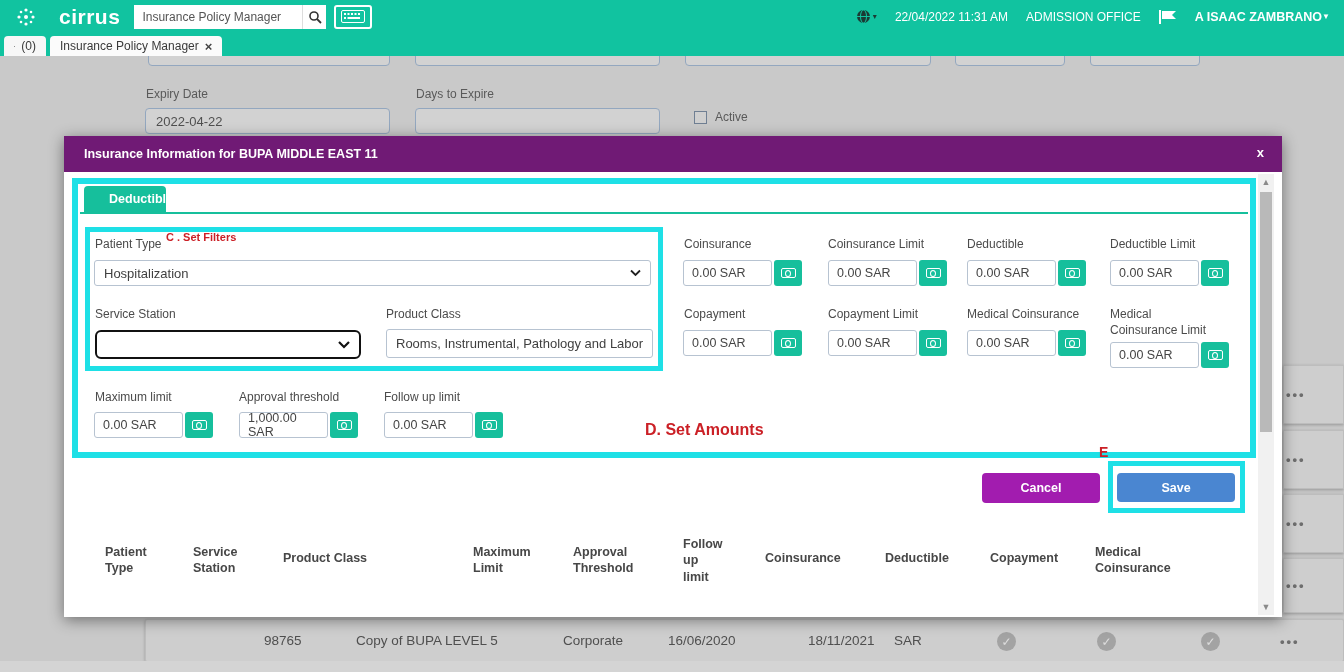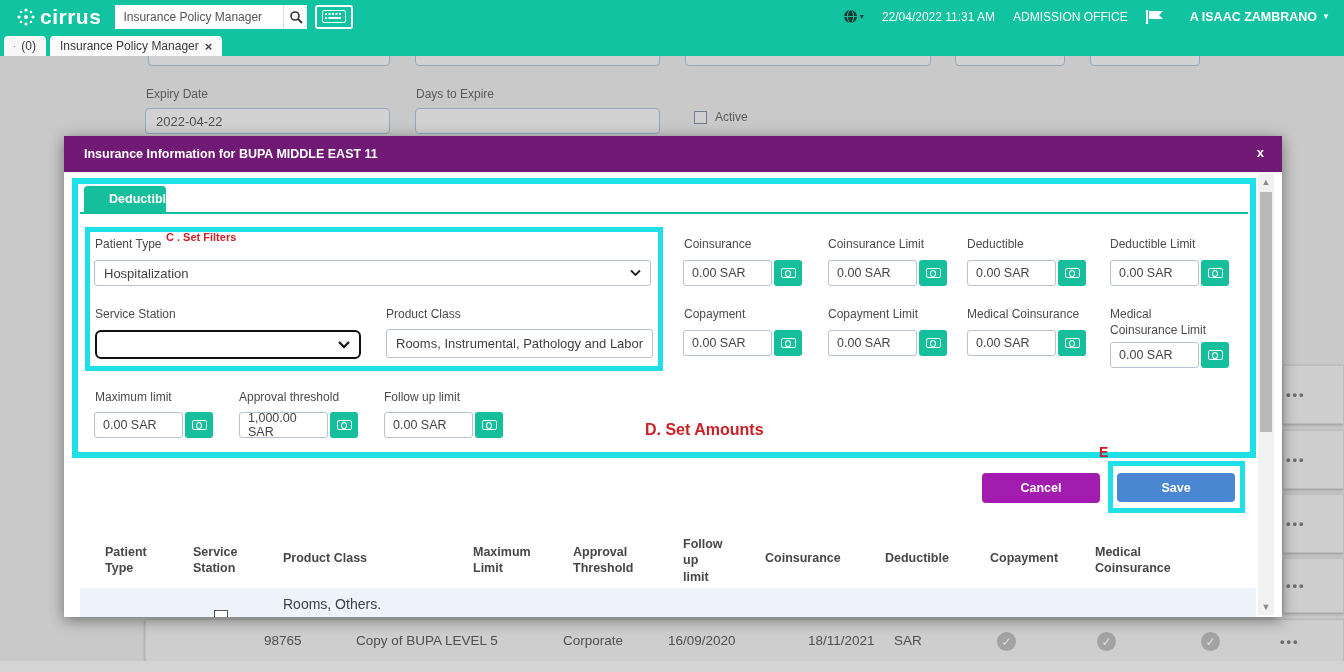--- a/index.html
+++ b/index.html
@@ -4,21 +4,21 @@
 <style>
   * { margin:0; padding:0; box-sizing:border-box; }
   html,body { width:1344px; height:672px; overflow:hidden; }
   body { font-family:"Liberation Sans", sans-serif; }
   #screen { position:relative; width:1344px; height:672px; background:#c9c9c9; overflow:hidden; }
   .abs { position:absolute; }
 
   
   .topbar { left:0; top:0; width:1344px; height:33px; background:#11c3a0; z-index:6; display:flex; align-items:center; }
   .tabbar { left:0; top:33px; width:1344px; height:23px; background:#11c3a0; z-index:6; }
-  .brand { display:flex; align-items:center; gap:2px; margin-left:14px; color:#fff; font-size:21px; font-weight:bold; letter-spacing:.5px; }
+  .brand { display:flex; align-items:center; gap:21px; margin-left:14px; color:#fff; font-size:21px; font-weight:bold; letter-spacing:.5px; }
   .searchbox { display:flex; margin-left:14px; }
   .searchbox input { width:168px; height:24px; border:none; padding:0 8px; font-size:12px; color:#555; font-family:"Liberation Sans",sans-serif; outline:none; }
   .search-btn { width:24px; height:24px; background:#fff; border-left:1px solid #ddd; display:flex; align-items:center; justify-content:center; cursor:pointer; }
   .kb-btn { width:38px; height:24px; margin-left:8px; border:2px solid #fff; border-radius:3px; display:flex; align-items:center; justify-content:center; cursor:pointer; }
   .top-right { margin-left:auto; display:flex; align-items:center; color:#fff; font-size:12px; margin-right:14px; gap:18px; }
   .top-right .bold { font-weight:bold; font-size:12.5px; }
   .caret { font-size:8px; }
 
   .tab { position:absolute; top:3px; height:20px; background:#f7f7f7; border-radius:4px 4px 0 0; display:flex; align-items:center; color:#3a3a3a; font-size:12px; padding:0 10px; gap:6px; }
   .tab.home { left:4px; width:42px; }
@@ -99,21 +99,21 @@
     <span class="dots abs" style="left:2px; top:21px;">•••</span>
   </div>
   <div class="abs ghost-card" style="left:1283px; top:558px; width:61px; height:55px;">
     <span class="dots abs" style="left:2px; top:19px;">•••</span>
   </div>
 
   <div class="abs ghost-card" style="left:145px; top:619px; width:1199px; height:43px; border-radius:2px;">
     <span class="abs btrow-text" style="left:118px; top:13px;">98765</span>
     <span class="abs btrow-text" style="left:210px; top:13px;">Copy of BUPA LEVEL 5</span>
     <span class="abs btrow-text" style="left:417px; top:13px;">Corporate</span>
-    <span class="abs btrow-text" style="left:522px; top:13px;">16/09/2020</span>
+    <span class="abs btrow-text" style="left:522px; top:13px;">16/06/2020</span>
     <span class="abs btrow-text" style="left:662px; top:13px;">18/11/2021</span>
     <span class="abs btrow-text" style="left:748px; top:13px;">SAR</span>
     <span class="abs check-circle" style="left:851px; top:12px;">✓</span>
     <span class="abs check-circle" style="left:951px; top:12px;">✓</span>
     <span class="abs check-circle" style="left:1055px; top:12px;">✓</span>
     <span class="dots abs" style="left:1134px; top:14px;">•••</span>
   </div>
   <div class="abs" style="left:0; top:661px; width:1344px; height:11px; background:#d4d4d4;"></div>
 
   <div class="abs topbar">
@@ -164,21 +164,21 @@
           <line x1="1" y1="7.5" x2="14" y2="7.5" stroke="#11c3a0" stroke-width="1"></line>
         </svg>
         <span class="caret" style="color:#1b3a34;">▾</span>
       </span>
       <span>22/04/2022 11:31 AM</span>
       <span>ADMISSION OFFICE</span>
       <svg width="18" height="14" viewBox="0 0 18 14">
         <rect x="0" y="0" width="2" height="14" fill="#fff"></rect>
         <path d="M3 1 L17 1 L13 5 L17 9 L3 9 Z" fill="#fff"></path>
       </svg>
-      <span class="bold" style="display:flex;align-items:center;gap:5px;margin-left:8px;">
+      <span class="bold" style="display:flex;align-items:center;">
         <span>A ISAAC ZAMBRANO</span>
         <span class="caret">▼</span>
       </span>
     </div>
   </div>
 
   <div class="abs tabbar">
     <div class="tab home">
       <svg width="13" height="11" viewBox="0 0 13 11">
         <path d="M6.5 0 L13 5 L11 5 L11 11 L8 11 L8 7 L5 7 L5 11 L2 11 L2 5 L0 5 Z" fill="#4a4a4a"></path>
@@ -327,24 +327,20 @@
     <div class="abs th" style="left:129px; top:408px; width:56px;">Service Station</div>
     <div class="abs th" style="left:219px; top:414px;">Product Class</div>
     <div class="abs th" style="left:409px; top:408px; width:70px;">Maximum Limit</div>
     <div class="abs th" style="left:509px; top:408px; width:72px;">Approval Threshold</div>
     <div class="abs th" style="left:619px; top:400px; width:44px;">Follow up limit</div>
     <div class="abs th" style="left:701px; top:414px;">Coinsurance</div>
     <div class="abs th" style="left:821px; top:414px;">Deductible</div>
     <div class="abs th" style="left:926px; top:414px;">Copayment</div>
     <div class="abs th" style="left:1031px; top:408px; width:86px;">Medical Coinsurance</div>
 
-    <div class="abs preview-row" style="left:16px; top:452px; width:1176px; height:29px;">
-      <span class="abs row-check" style="left:134px; top:22px;"></span>
-      <span class="abs" style="left:203px; top:8px; font-size:14px; color:#3f3f3f;">Rooms, Others.</span>
-    </div>
 
     <div class="abs mscroll" style="left:1194px; top:38px; width:16px; height:441px;">
       <div class="arrow" style="padding-top:3px;">▲</div>
       <div class="mthumb" style="top:18px; height:240px;"></div>
       <div class="arrow abs" style="left:0; right:0; bottom:3px;">▼</div>
     </div>
   </div>
 
 </div>
 

